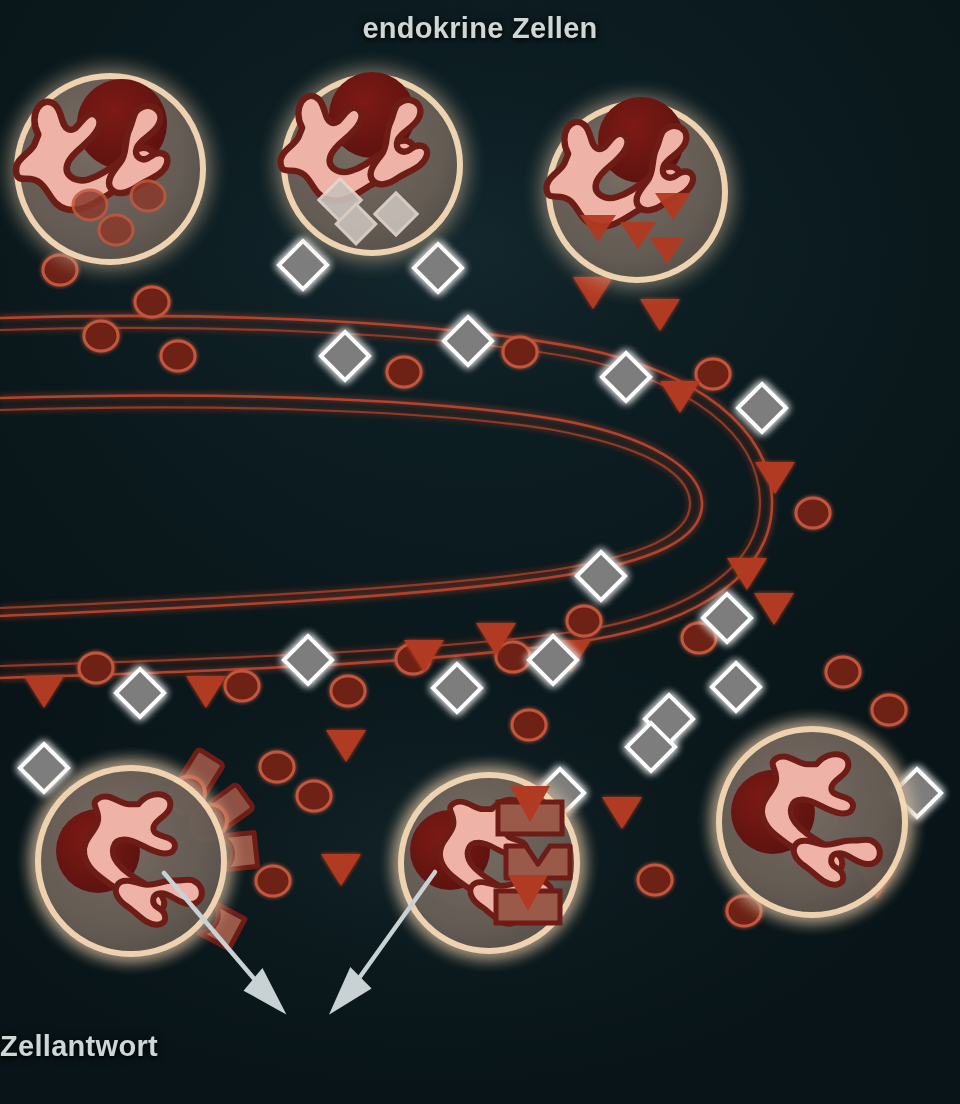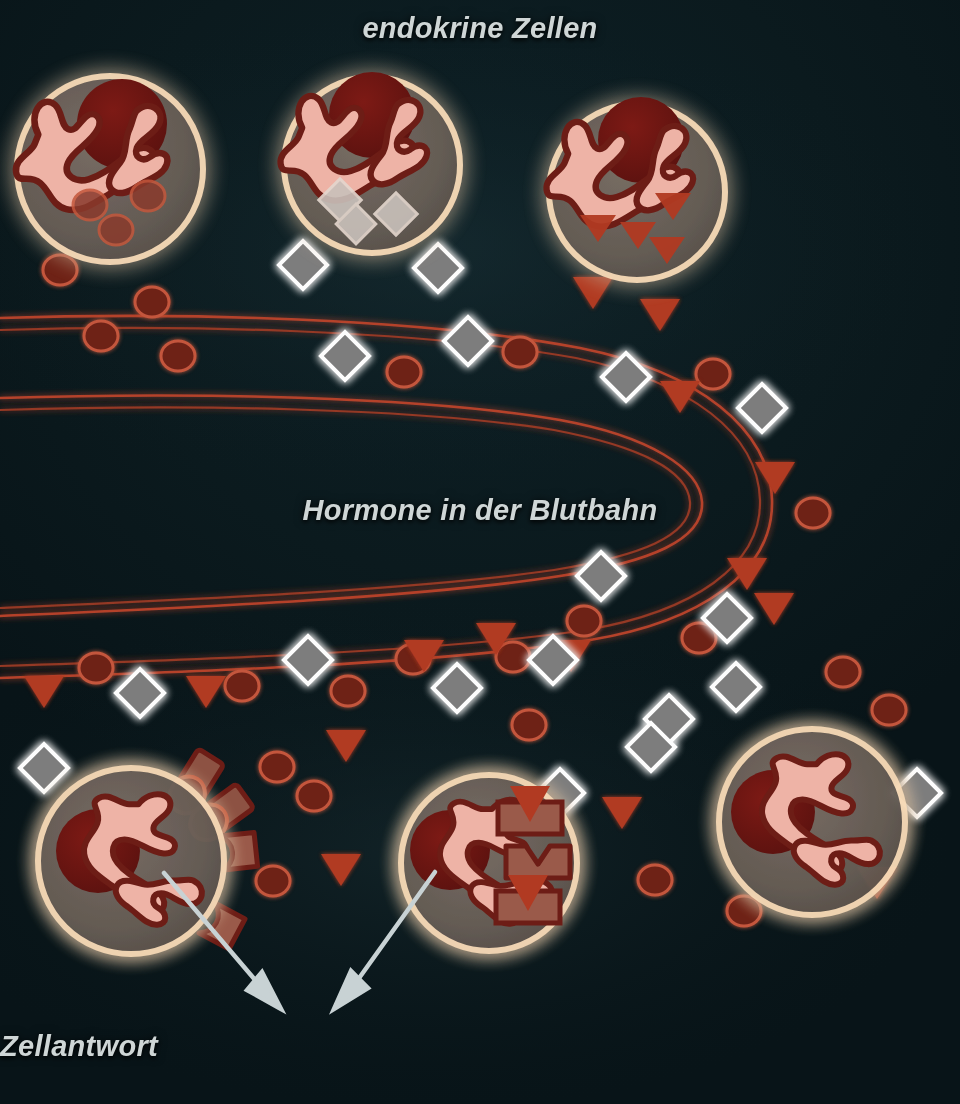--- a/index.html
+++ b/index.html
@@ -7,21 +7,20 @@
     padding: 0;
     background: #000;
   }
   #stage {
     position: relative;
     width: 960px;
     height: 1104px;
     background: radial-gradient(ellipse 70% 55% at 50% 22%, #0d2026 0%, #0b1a1e 55%, #081418 100%);
     overflow: hidden;
     font-family: "Liberation Sans", sans-serif;
-    font-style: italic;
   }
   #stage svg.layer {
     position: absolute;
     left: 0;
     top: 0;
     width: 960px;
     height: 1104px;
   }
   .lbl {
     position: absolute;
@@ -321,16 +320,15 @@
   <svg class="layer" viewBox="0 0 960 1104">
     <g stroke="#c8d2d4" stroke-width="4.5" fill="#c8d2d4" stroke-linecap="round">
       <line x1="164" y1="873" x2="262" y2="988"></line>
       <polygon points="281,1009 247,990 262,972"></polygon>
       <line x1="435" y1="872" x2="352" y2="988"></line>
       <polygon points="334,1009 351,971 368,988"></polygon>
     </g>
   </svg>
 
   <div class="lbl" id="title-endocrine">endokrine Zellen</div>
-  <div class="lbl" id="title-blood">Hormone in der Blutbahn</div>
   <div class="lbl" id="title-response">Zellantwort</div>
 
 </div>
 
 </body></html>

